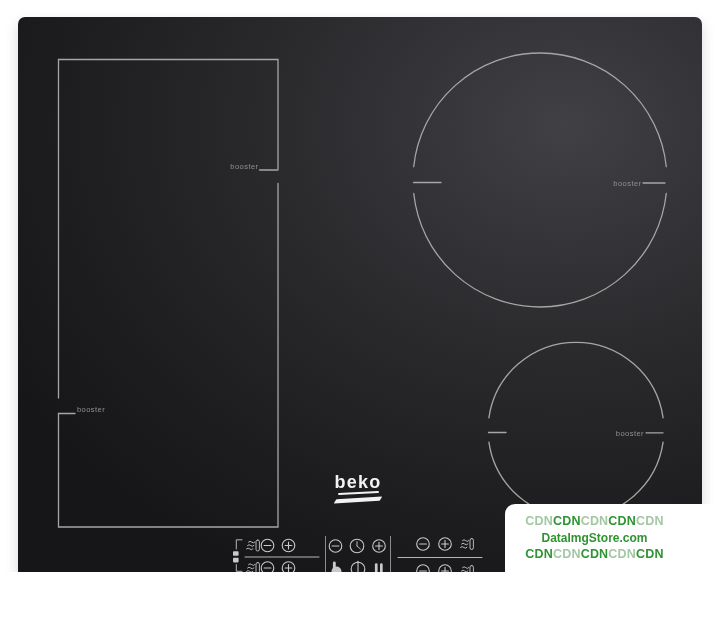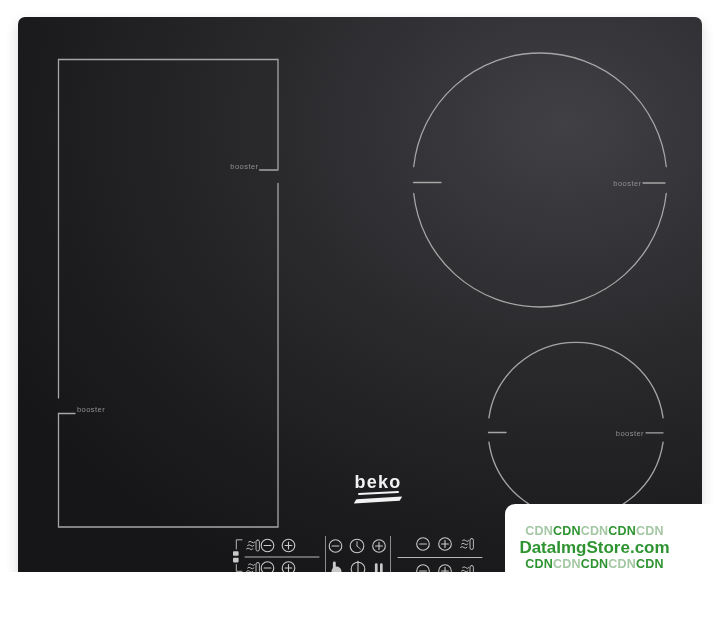--- a/index.html
+++ b/index.html
@@ -18,30 +18,30 @@
   svg.overlay{position:absolute;left:0;top:0;width:722px;height:640px;}
 
   .zstroke{stroke:var(--zone-line);stroke-width:1.3;fill:none;stroke-linecap:round;}
   .booster{fill:var(--booster-text);font-family:"Liberation Sans",sans-serif;font-size:7.6px;letter-spacing:0.4px;}
   .cstroke{stroke:var(--control-line);stroke-width:1.1;fill:none;stroke-linecap:round;}
   .thin{stroke-width:0.9;}
   .cfill{fill:var(--control-line);stroke:none;}
   .sep{stroke:var(--separator-line);stroke-width:1;}
 
   
-  .logo{position:absolute;left:350px;top:473px;width:56px;display:flex;flex-direction:column;align-items:center;}
+  .logo{position:absolute;left:330px;top:473px;width:56px;display:flex;flex-direction:column;align-items:center;}
   .logo .word{color:var(--logo);font-size:18px;font-weight:bold;letter-spacing:1.2px;line-height:18px;}
   .logo .underline{width:41px;height:1.7px;background:var(--logo);margin-top:1px;transform:rotate(-3deg);border-radius:1px;}
   .logo .swoosh{width:46px;height:4px;background:var(--logo);margin-top:4px;transform:rotate(-3.5deg) skewX(-35deg);border-radius:0.5px;}
 
   
   .watermark{position:absolute;right:0;bottom:0;width:217px;height:68px;background:#fff;border-top-left-radius:10px;
-       display:flex;flex-direction:column;justify-content:flex-end;align-items:center;padding-right:38px;box-sizing:border-box;gap:1px;}
+       display:flex;flex-direction:column;justify-content:center;align-items:center;padding-right:38px;box-sizing:border-box;gap:1px;}
   .wm-line{font-weight:bold;font-size:12.5px;line-height:15px;letter-spacing:0.2px;}
-  .wm-domain{font-weight:bold;font-size:17px;line-height:16px;color:var(--wm-dark);}
+  .wm-domain{font-weight:bold;font-size:12px;line-height:16px;color:var(--wm-dark);}
   .wm-light{color:var(--wm-light);}
   .wm-dark{color:var(--wm-dark);}
 </style>
 </head>
 <body>
 
 <div class="stage">
 
   <div class="hob"></div>
 

